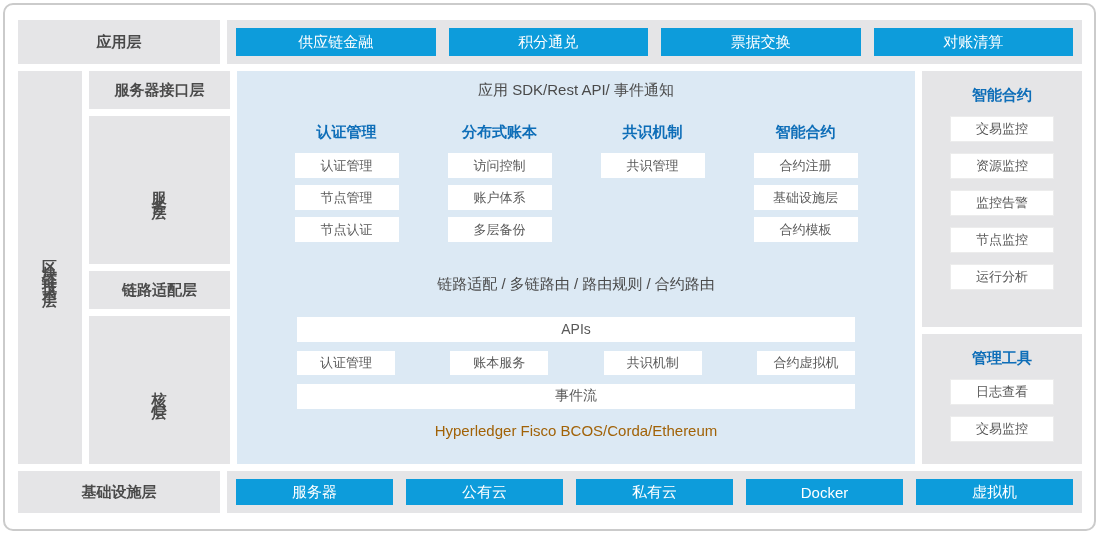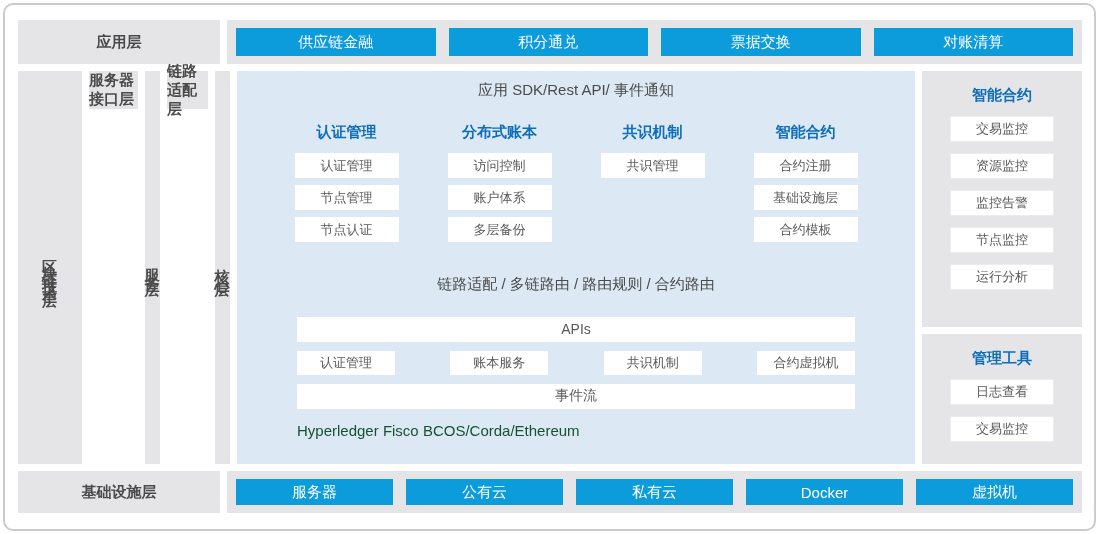--- a/index.html
+++ b/index.html
@@ -83,21 +83,21 @@
     font-size: 15px;
     font-weight: bold;
     color: #4a4a4a;
     line-height: 1;
   }
 
   .label-col {
     width: 141px;
     flex: none;
     display: flex;
-    flex-direction: row;
+    flex-direction: column;
     gap: 7px;
   }
   .lbl-box {
     display: flex;
     align-items: center;
     justify-content: center;
     font-size: 15px;
     font-weight: bold;
     color: #4a4a4a;
   }
@@ -153,23 +153,23 @@
     display: flex;
     flex-direction: column;
     padding: 13px 60px 0 60px;
     box-sizing: border-box;
     gap: 9px;
   }
   .core-full { width: 100%; height: 25px; font-size: 14px; }
   .core-modules { display: flex; justify-content: space-between; }
   .core-mod { width: 98px; height: 24px; }
   .core-platforms {
-    text-align: left;
-    font-size: 15px;
-    color: #14532d;
+    text-align: center;
+    font-size: 15px;
+    color: #a16207;
     margin-top: 4px;
   }
 
   .right-col {
     width: 160px;
     flex: none;
     display: flex;
     flex-direction: column;
     gap: 7px;
   }

